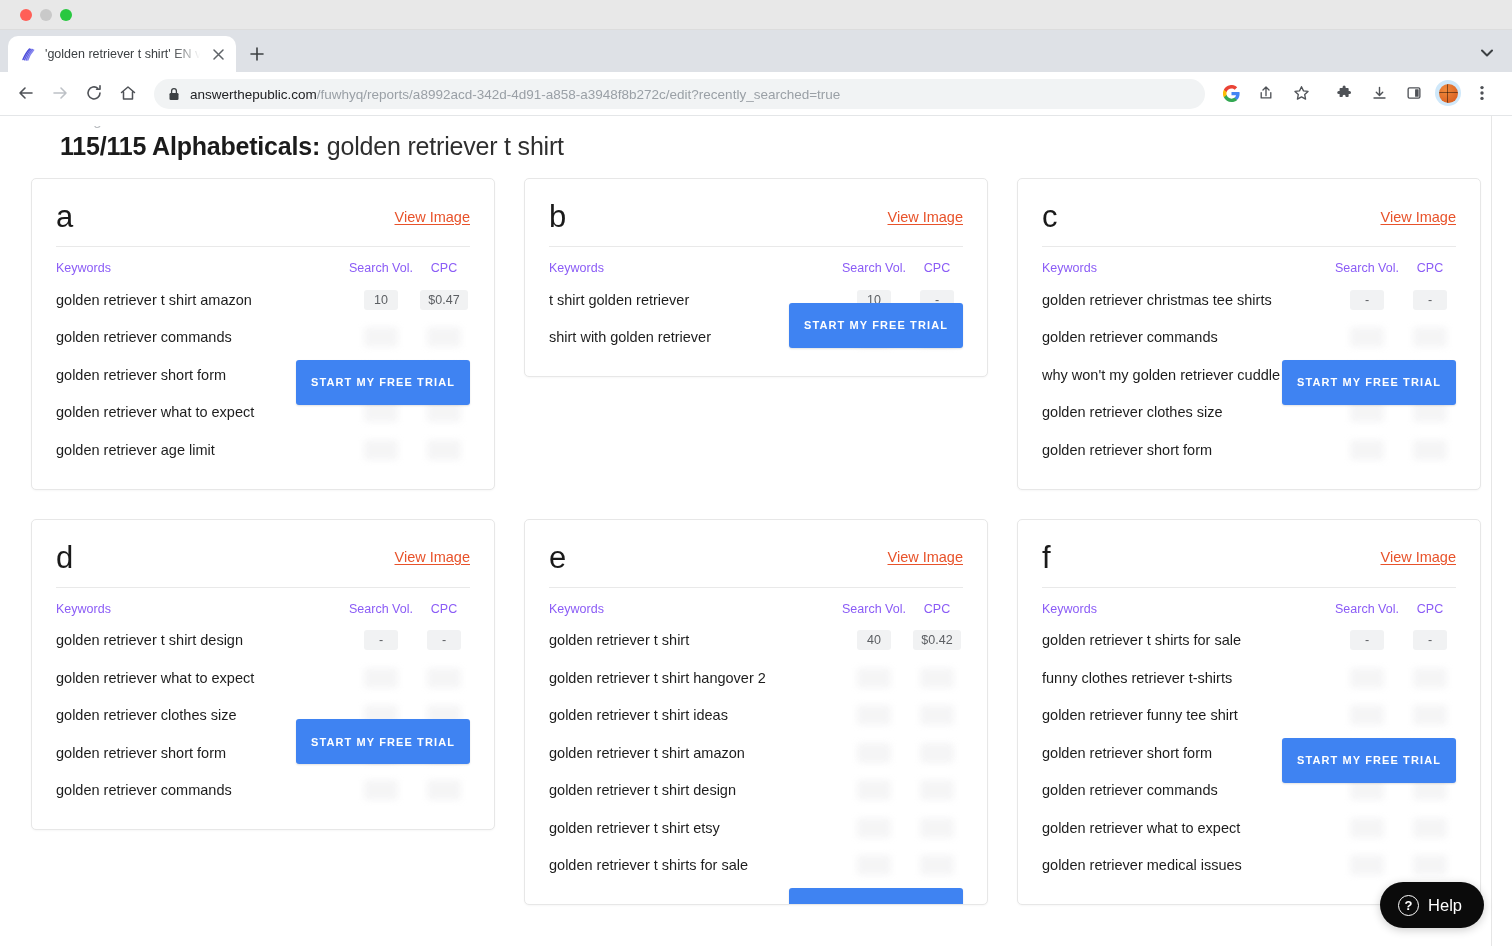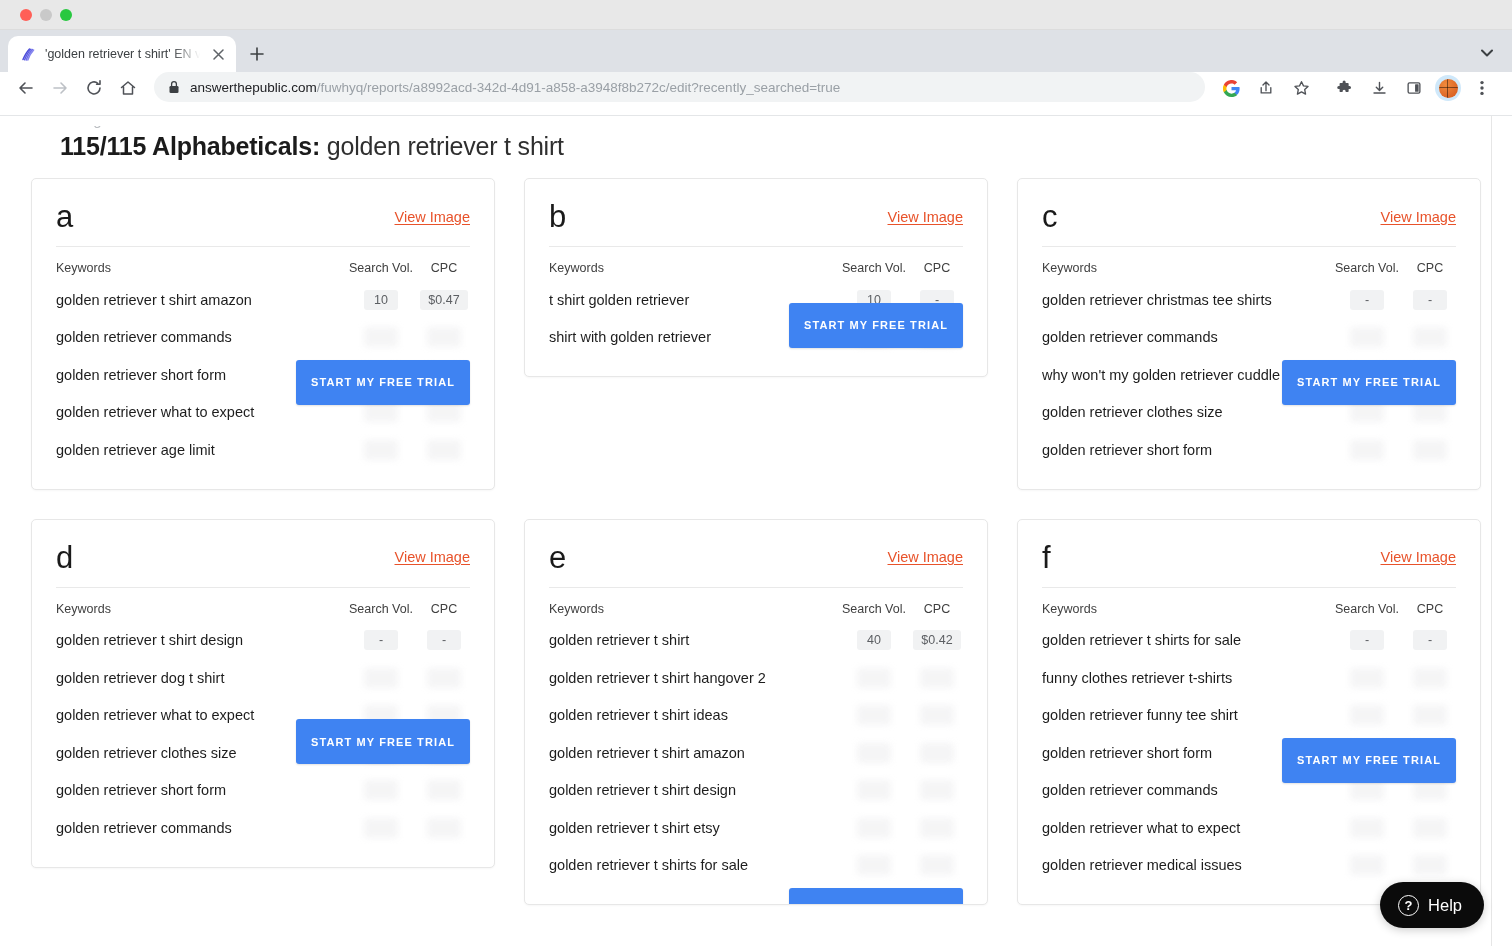--- a/index.html
+++ b/index.html
@@ -64,22 +64,22 @@
     position: absolute; right: 14px; bottom: 8px;
     width: 22px; height: 22px;
     display: flex; align-items: center; justify-content: center;
     color: #3c4043;
   }
 
   
   .toolbar {
     height: 44px; width: 100%;
     background: #ffffff;
-    display: flex; align-items: flex-start;
-    padding: 0 14px 0 10px;
+    display: flex; align-items: flex-end;
+    padding: 0 14px 6px 10px;
     gap: 2px;
     border-bottom: 1px solid #e4e6e8;
   }
   .tb-btn {
     width: 32px; height: 32px; flex: 0 0 32px;
     display: flex; align-items: center; justify-content: center;
     border-radius: 50%;
     color: #4f5257;
   }
   .tb-btn.disabled { color: #bdc1c6; }
@@ -190,21 +190,21 @@
   .view-image {
     font-size: 14.5px; color: #e8522a;
     text-decoration: underline;
     text-underline-offset: 2px;
   }
   .divider { height: 1px; background: #e9e9e9; }
 
   .col-head {
     display: flex; align-items: center;
     padding: 14px 0 6px 0;
-    font-size: 12.5px; color: #404040;
+    font-size: 12.5px; color: #8b5cf6;
   }
   .col-head .kw { flex: 1 1 auto; }
   .col-head .sv { width: 74px; text-align: center; }
   .col-head .cpc { width: 52px; text-align: center; }
 
   .rows { position: relative; }
 
   .row {
     display: flex; align-items: center;
     height: 37.5px;
@@ -573,29 +573,20 @@
       <div class="row">
         <span class="kw">golden retriever t shirt design</span>
         <span class="sv">
                 <span class="pill">-</span>
               </span>
         <span class="cpc">
                 <span class="pill">-</span>
               </span>
       </div>
             <div class="row blurred">
-        <span class="kw">golden retriever dog t shirt</span>
-        <span class="sv">
-                <span class="pill"></span>
-              </span>
-        <span class="cpc">
-                <span class="pill"></span>
-              </span>
-      </div>
-            <div class="row blurred">
         <span class="kw">golden retriever what to expect</span>
         <span class="sv">
                 <span class="pill"></span>
               </span>
         <span class="cpc">
                 <span class="pill"></span>
               </span>
       </div>
             <div class="row blurred">
         <span class="kw">golden retriever clothes size</span>

